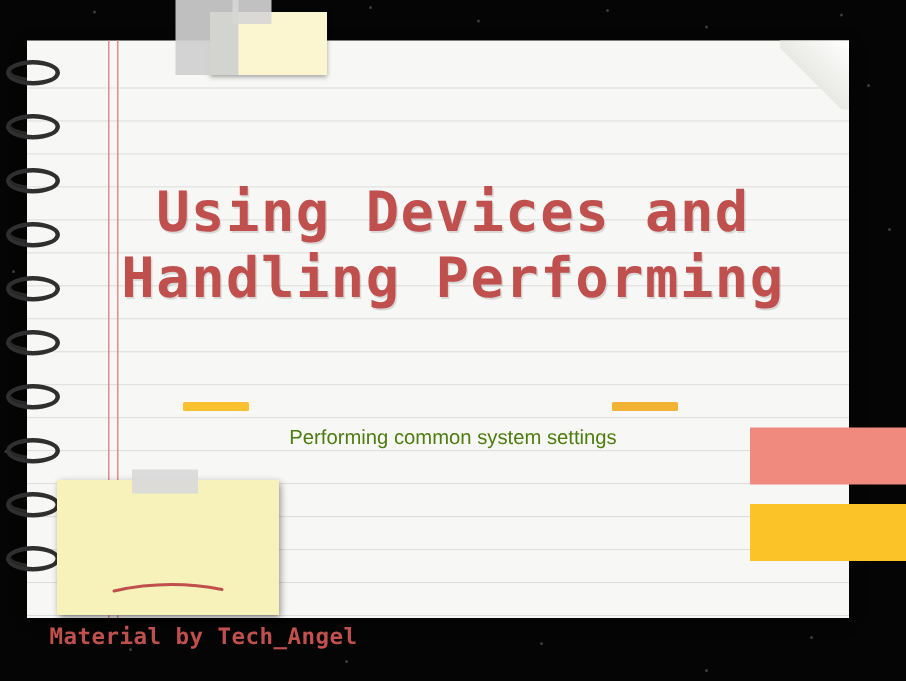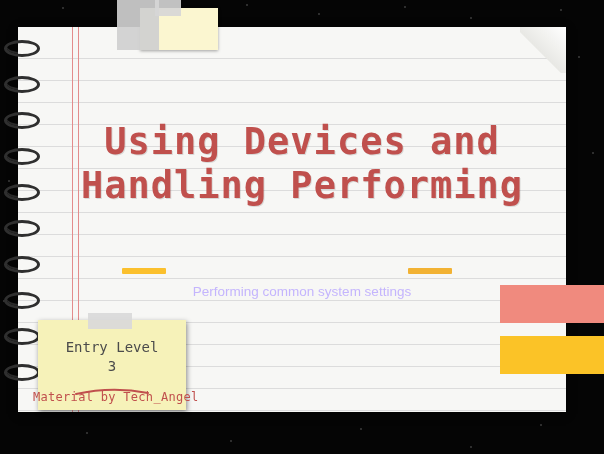--- a/index.html
+++ b/index.html
@@ -132,21 +132,21 @@
     text-shadow: 1px 1px 0 rgba(0,0,0,0.12);
   }
 
   #subtitle {
     position: absolute;
     left: 0;
     right: 0;
     top: 284px;
     text-align: center;
     font-size: 13.5px;
-    color: #c4b5fd;
+    color: #4d7c0f;
   }
 
   
   .hl {
     position: absolute;
     height: 6px;
     border-radius: 1px;
   }
   #hl-left  { left: 122px; top: 268px; width: 44px; background: #fbc02d; }
   #hl-right { left: 408px; top: 268px; width: 44px; background: #f2b233; }
@@ -204,24 +204,24 @@
     left: 74px;
     top: 386px;
     width: 76px;
     height: 12px;
   }
 
   
   #credit {
     position: absolute;
     left: 33px;
-    top: 390px;
+    top: 415px;
     font-family: "DejaVu Sans Mono", monospace;
-    font-weight: normal;
-    font-size: 12px;
+    font-weight: bold;
+    font-size: 15px;
     color: #c0504d;
     letter-spacing: .3px;
   }
 </style>
 </head>
 <body>
 
 <div id="slide">
 
   <div class="speck" style="left:62px;top:7px;width:2px;height:2px;"></div>
@@ -272,23 +272,19 @@
   <div class="hl" id="hl-left"></div>
   <div class="hl" id="hl-right"></div>
 
   <div id="subtitle">Performing common system settings</div>
 
   <div id="block-red"></div>
   <div id="block-yellow"></div>
 
   <div id="sticky"></div>
   <div id="sticky-tape"></div>
-  <div id="sticky-text">
-    <div>Entry Level</div>
-    <div>3</div>
-  </div>
   <svg id="sticky-underline" viewBox="0 0 76 12">
     <path d="M2 8 Q 38 0 74 7" stroke="#c0504d" stroke-width="2" fill="none" stroke-linecap="round"></path>
   </svg>
 
   <div id="credit">Material by Tech_Angel</div>
 
 </div>
 
 </body></html>

